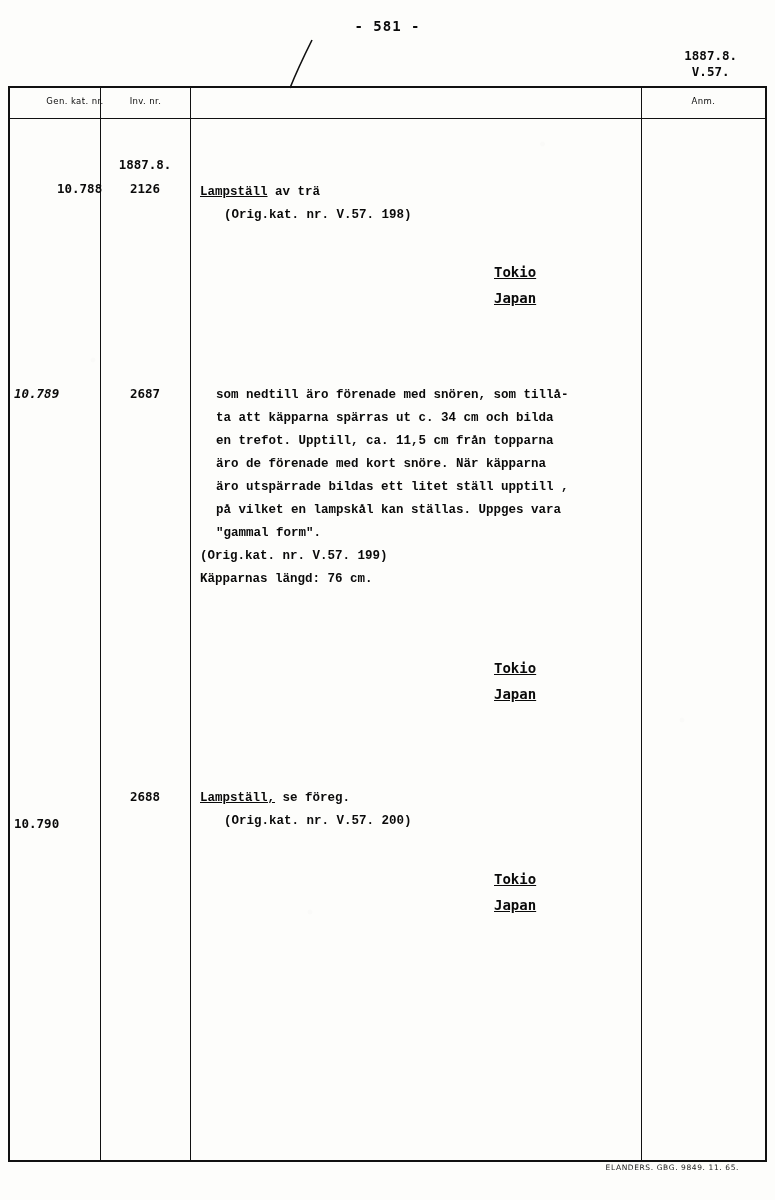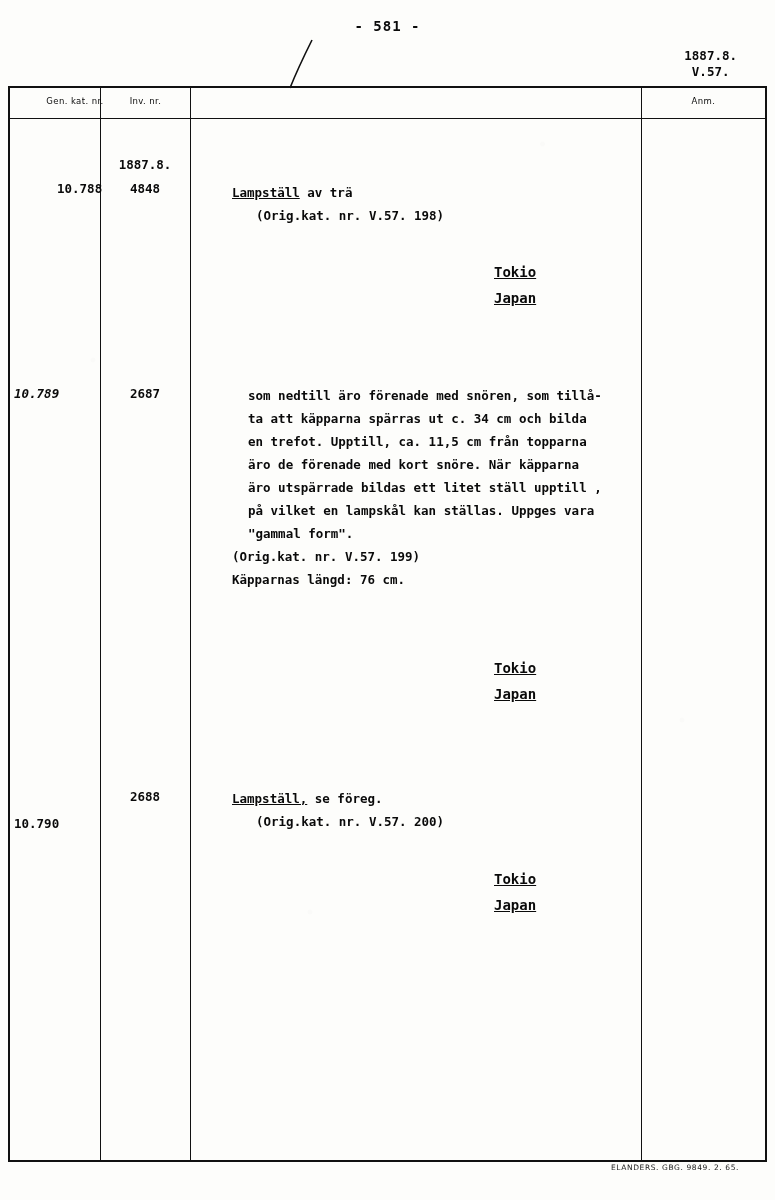--- a/index.html
+++ b/index.html
@@ -118,25 +118,26 @@
     position: absolute;
     left: 101px;
     width: 88px;
     text-align: center;
     font-size: 12.5px;
     font-weight: bold;
   }
 
   .desc {
     position: absolute;
-    left: 232px;
+    left: 200px;
     width: 420px;
     font-size: 12.5px;
     font-weight: bold;
     line-height: 23px;
+    font-family: Liberation Mono, monospace;
   }
   .desc .u { text-decoration: underline; }
   .desc .indent { display: block; padding-left: 24px; }
   .desc .line { display: block; white-space: pre-wrap; }
   .desc .hang { display: block; padding-left: 16px; }
 
   .place {
     position: absolute;
     left: 494px;
     font-size: 14px;
@@ -183,21 +184,21 @@
   <div class="rule rule-v-right"></div>
 
   <div class="col-head col-head-1">Gen. kat. nr.</div>
   <div class="col-head col-head-2">Inv. nr.</div>
   <div class="col-head col-head-4">Anm.</div>
 
   <div class="inv-year" style="top:157px;">1887.8.</div>
 
   <div class="entry">
     <div class="gen-nr" style="top:181px;padding-left:47px;">10.788</div>
-    <div class="inv-nr" style="top:181px;">4848</div>
+    <div class="inv-nr" style="top:181px;">2126</div>
     <div class="desc" style="top:181px;">
       <span class="line"><span class="u">Lampställ</span><span> av trä</span></span>
       <span class="indent">(Orig.kat. nr. V.57. 198)</span>
     </div>
     <div class="place" style="top:259px;">
       <div><span>Tokio</span></div>
       <div><span>Japan</span></div>
     </div>
   </div>
 
@@ -227,15 +228,15 @@
     <div class="desc" style="top:787px;">
       <span class="line"><span class="u">Lampställ,</span><span> se föreg.</span></span>
       <span class="indent">(Orig.kat. nr. V.57. 200)</span>
     </div>
     <div class="place" style="top:866px;">
       <div><span>Tokio</span></div>
       <div><span>Japan</span></div>
     </div>
   </div>
 
-  <div class="footer-imprint">ELANDERS. GBG. 9849. 2. 65.</div>
+  <div class="footer-imprint">ELANDERS. GBG. 9849. 11. 65.</div>
 
 </div>
 
 </body></html>

